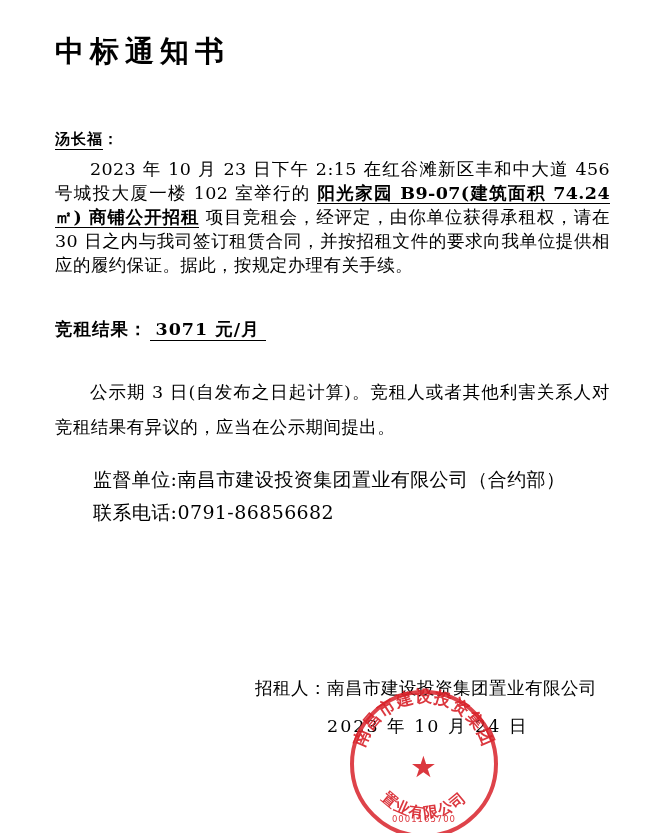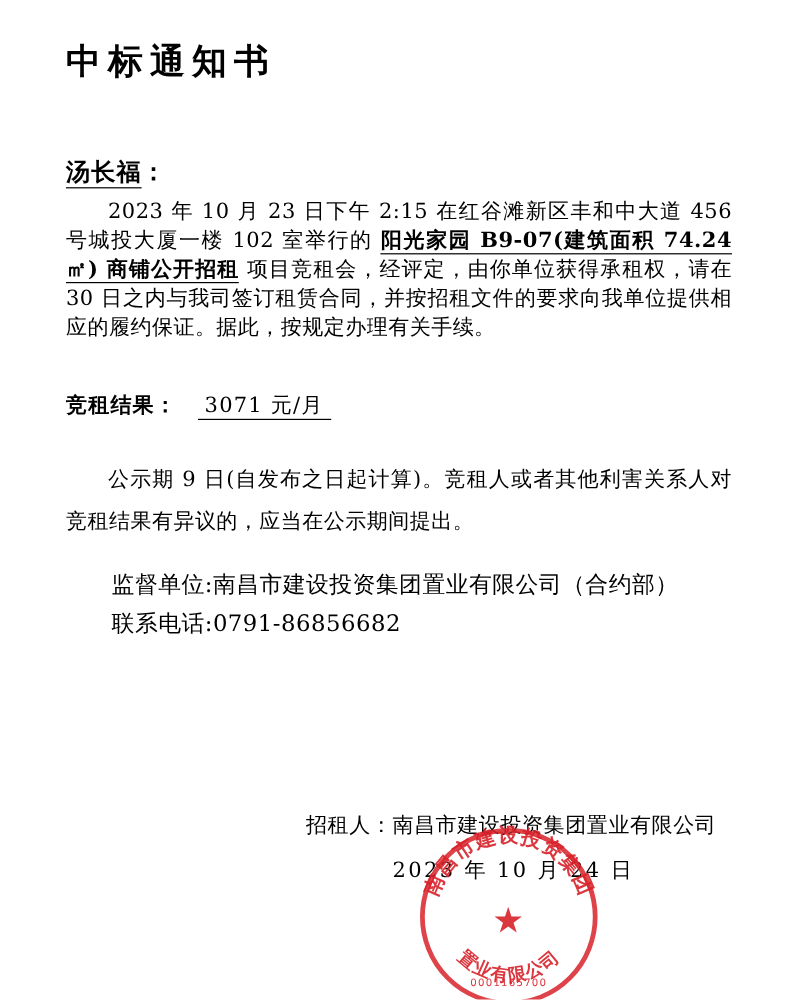--- a/index.html
+++ b/index.html
@@ -25,21 +25,21 @@
   .doc-title {
     font-size: 29px;
     font-weight: bold;
     letter-spacing: 6px;
     margin-top: 32px;
     margin-bottom: 0;
     font-family: "DejaVu Serif", "Liberation Serif", serif;
   }
   .addressee {
     margin-top: 58px;
-    font-size: 20px;
+    font-size: 15px;
     font-weight: bold;
     letter-spacing: 1px;
   }
   .addressee .name {
     border-bottom: 1.6px solid #000;
     padding-bottom: 1px;
   }
   .body-para {
     margin-top: 8px;
     font-size: 17.5px;
@@ -53,24 +53,24 @@
     font-weight: bold;
     border-bottom: 1.6px solid #000;
   }
   .result-line {
     margin-top: 40px;
     font-size: 17.5px;
     font-weight: bold;
     letter-spacing: 1px;
   }
   .result-line .result-value {
-    font-weight: normal;
+    font-weight: bold;
     border-bottom: 1.6px solid #000;
     padding: 0 6px 1px 6px;
-    margin-left: 17px;
+    margin-left: 2px;
   }
   .notice-para {
     margin-top: 34px;
     font-size: 17.5px;
     line-height: 35px;
     text-align: justify;
     text-justify: inter-ideograph;
     text-indent: 2em;
     letter-spacing: 0.4px;
   }
@@ -135,21 +135,21 @@
   </div>
 
   <div class="body-para">
     <span>2023 年 10 月 23 日下午 2:15 在红谷滩新区丰和中大道 456 号城投大厦一楼 102 室举行的 </span><span class="emph">阳光家园 B9-07(建筑面积 74.24 ㎡) 商铺公开招租</span><span> 项目竞租会，经评定，由你单位获得承租权，请在 30 日之内与我司签订租赁合同，并按招租文件的要求向我单位提供相应的履约保证。据此，按规定办理有关手续。</span>
   </div>
 
   <div class="result-line">
     <span>竞租结果：</span><span class="result-value">3071 元/月</span>
   </div>
 
-  <div class="notice-para">公示期 9 日(自发布之日起计算)。竞租人或者其他利害关系人对竞租结果有异议的，应当在公示期间提出。</div>
+  <div class="notice-para">公示期 3 日(自发布之日起计算)。竞租人或者其他利害关系人对竞租结果有异议的，应当在公示期间提出。</div>
 
   <div class="contact-line">监督单位:南昌市建设投资集团置业有限公司（合约部）</div>
   <div class="contact-line second">联系电话:0791-86856682</div>
 
   <div class="signature">
     <div>
       <span>招租人：</span><span>南昌市建设投资集团置业有限公司</span>
     </div>
     <div class="sign-date">2023 年 10 月 24 日</div>
   </div>

